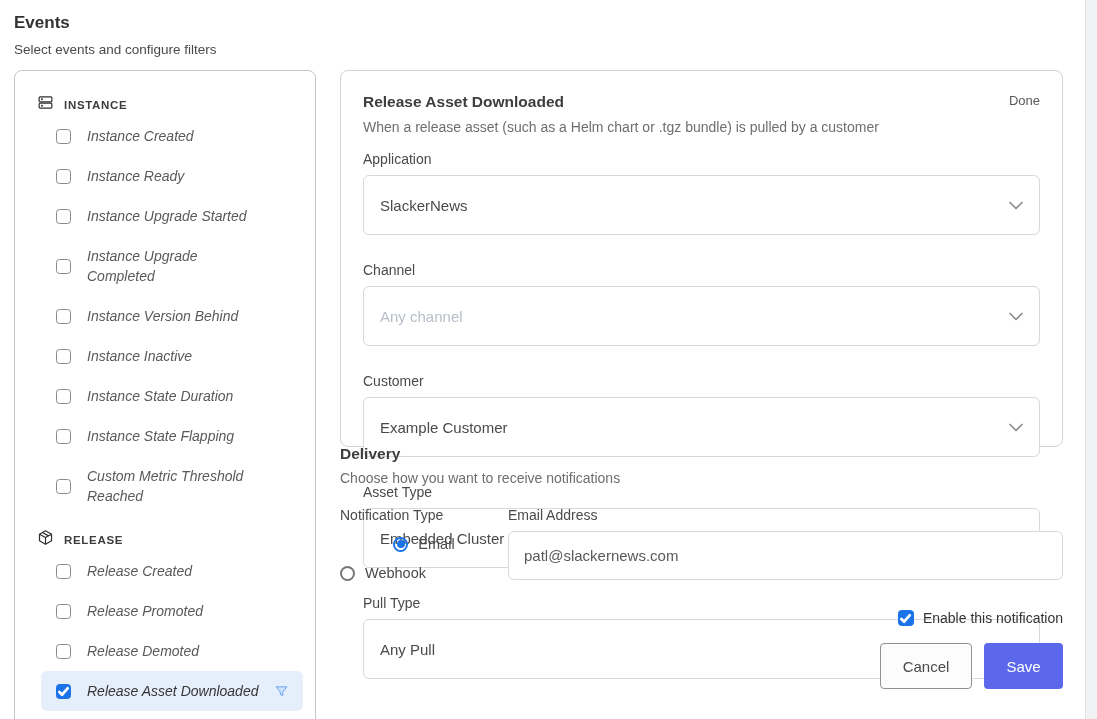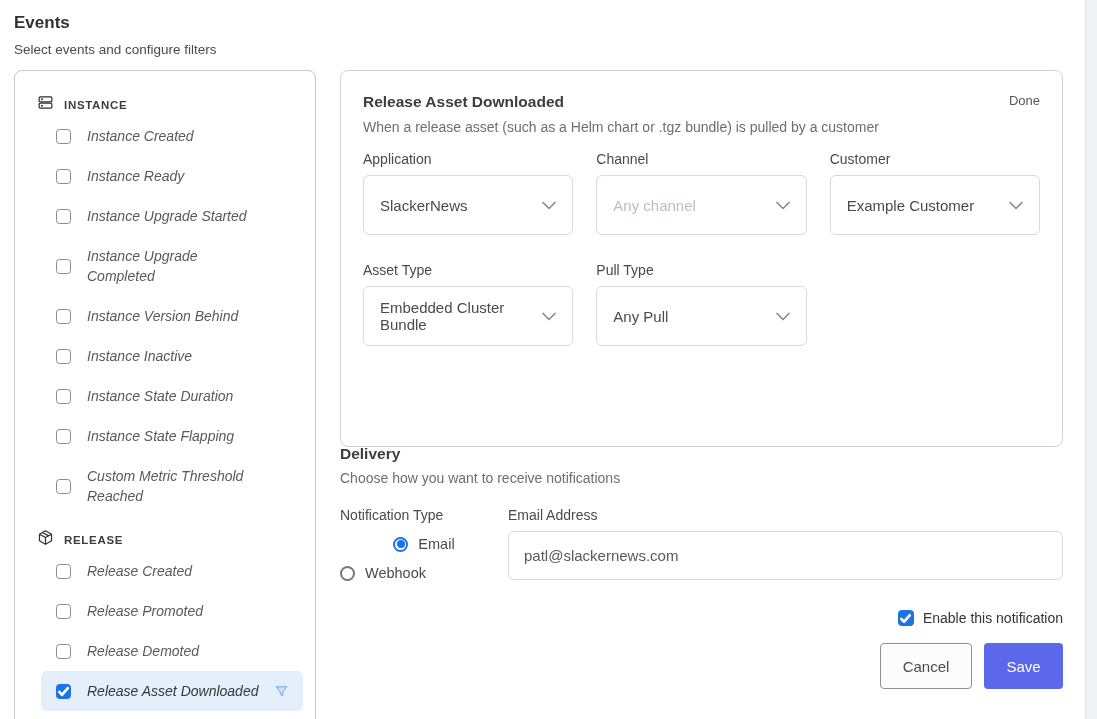--- a/index.html
+++ b/index.html
@@ -34,21 +34,21 @@
   .filter-icon { margin-left:auto; margin-right:2px; width:15px; height:15px; }
   .filter-icon svg { width:15px; height:15px; stroke:#6fa3f0; fill:#cfe2fb; stroke-width:1.6; }
 
   
   .event-card { position:absolute; left:340px; top:70px; width:723px; height:377px;
     border:1px solid #d2d2d2; border-radius:8px; background:#fff; padding:22px; }
   .card-head { display:flex; justify-content:space-between; align-items:flex-start; }
   .card-title { font-size:15.5px; font-weight:700; color:#3d3d3d; }
   .done-link { font-size:13px; color:#595959; cursor:pointer; }
   .card-desc { margin-top:8px; font-size:14px; color:#6e6e6e; }
-  .form-grid { margin-top:16px; display:grid; grid-template-columns:1fr 1fr 1fr;
+  .form-grid { margin-top:16px; display:grid; grid-template-columns:1fr;
     column-gap:23px; row-gap:27px; }
   .field-label { font-size:14px; color:#4a4a4a; margin-bottom:8px; }
   .control { height:60px; border:1px solid #d9d9d9; border-radius:6px; background:#fff;
     display:flex; align-items:center; padding:0 16px; }
   .control .value { font-size:15px; color:#4a4a4a; }
   .control .placeholder { font-size:15px; color:#b7bec9; }
   .chev { margin-left:auto; }
   .chev svg { width:14px; height:9px; stroke:#8c8c8c; stroke-width:1.7; fill:none; }
   .chip { display:inline-flex; align-items:center; background:#e4e4e4; border-radius:4px;
     padding:4px 9px; font-size:14px; color:#595959; }

